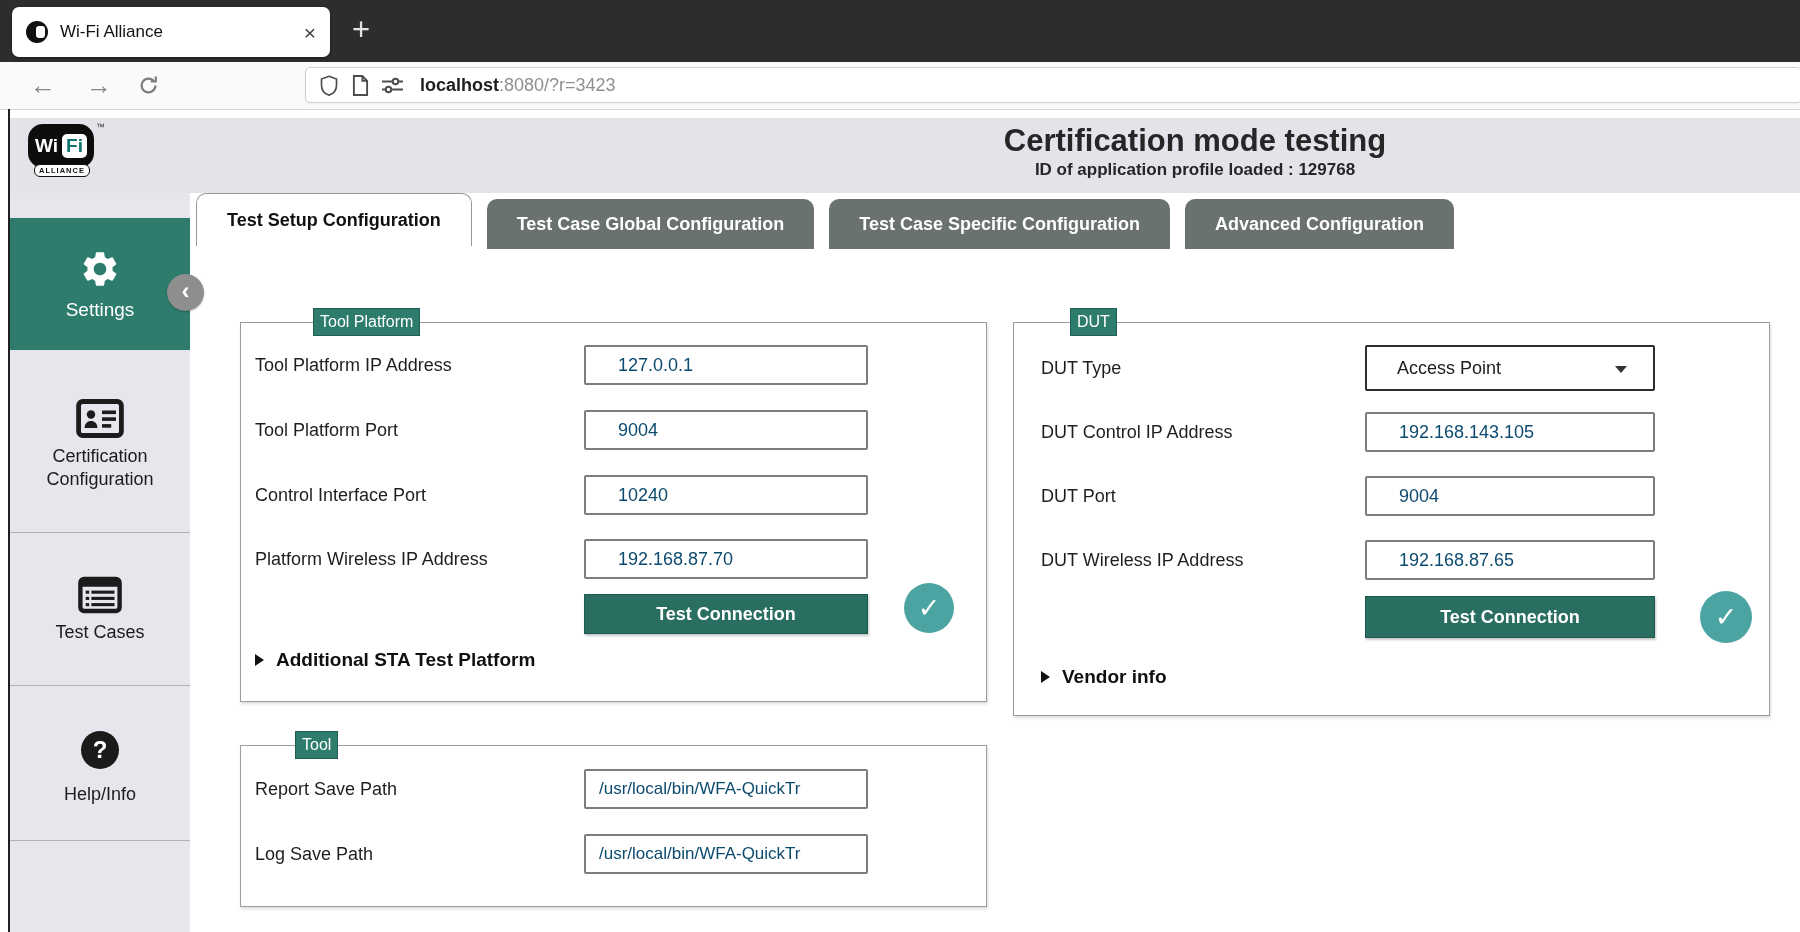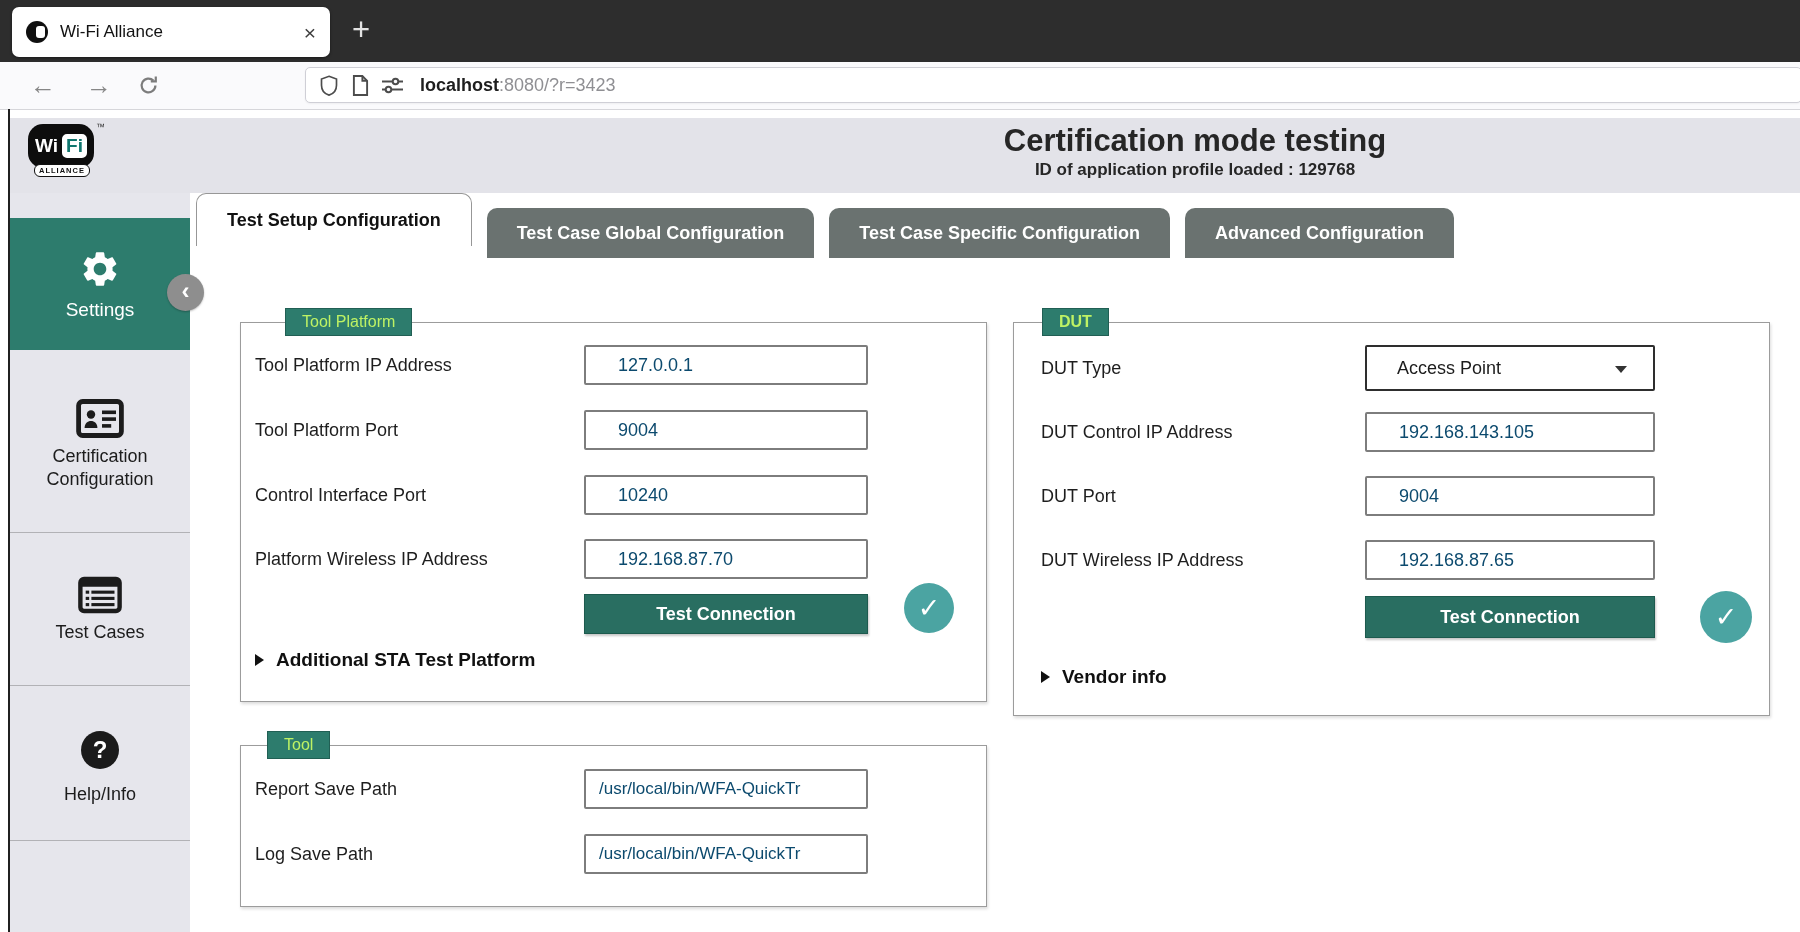--- a/index.html
+++ b/index.html
@@ -60,26 +60,26 @@
                align-items:center;justify-content:center;font-size:24px;font-weight:bold;}
   .collapse-btn{position:absolute;left:167px;top:274px;width:37px;height:37px;border-radius:50%;background:#8e8e8e;
                 display:flex;align-items:center;justify-content:center;z-index:30;box-shadow:0 1px 2px rgba(0,0,0,.25);}
   .collapse-glyph{color:#fff;font-size:24px;font-weight:bold;line-height:24px;margin-top:-3px;}
 
   
   .tabs{position:absolute;left:196px;top:193px;height:53px;display:flex;align-items:flex-start;z-index:5;justify-content:space-between;}
   .tab{font-weight:bold;font-size:18px;display:flex;align-items:center;justify-content:center;
        border-radius:10px 10px 0 0;padding:0 30px;margin-right:15px;box-sizing:border-box;white-space:nowrap;}
   .tab-active{background:#fff;color:#111;border:1px solid #979797;border-bottom:none;height:53px;}
-  .tab-inactive{background:#6a7270;color:#fff;height:50px;margin-top:15px;}
+  .tab-inactive{background:#6a7270;color:#fff;height:50px;margin-top:6px;}
 
   
   .fieldset{position:absolute;background:#fff;border:1px solid #9c9c9c;box-shadow:1px 2px 3px rgba(0,0,0,.14);}
-  .legend{position:absolute;top:-15px;background:#2d7c6d;border:1px solid #215f54;color:#bef264;
-          font-size:16px;padding:4px 16px;line-height:18px;}
+  .legend{position:absolute;top:-15px;background:#2d7c6d;border:1px solid #215f54;color:#ffffff;
+          font-size:16px;padding:4px 6px;line-height:18px;margin-left:28px;}
   .fs-label{position:absolute;font-size:18px;color:#1e1e1e;height:42px;line-height:42px;white-space:nowrap;}
   .field-input{position:absolute;box-sizing:border-box;height:40px;background:#fff;border:2px solid #7d7d7d;
                border-radius:2px;font-size:18px;color:#0c4a6e;padding-left:32px;
                font-family:"Liberation Sans","DejaVu Sans",sans-serif;}
   .path-input{padding-left:13px;font-size:17px;}
   .btn-teal{position:absolute;box-sizing:border-box;background:#296e61;border:1px solid #1d5a4e;color:#fff;
             font-weight:bold;font-size:18px;display:flex;align-items:center;justify-content:center;
             box-shadow:1px 2px 2px rgba(0,0,0,.22);}
   .check-badge{position:absolute;border-radius:50%;background:#4ba4a2;color:#fff;display:flex;
                align-items:center;justify-content:center;font-size:27px;font-weight:bold;}
@@ -241,21 +241,21 @@
     <div class="legend" style="left:26px;">Tool</div>
 
     <div class="fs-label" style="left:14px;top:22px;">Report Save Path</div>
     <input class="field-input path-input" style="left: 343px; top: 23px; width: 284px;" value="/usr/local/bin/WFA-QuickTr">
 
     <div class="fs-label" style="left:14px;top:87px;">Log Save Path</div>
     <input class="field-input path-input" style="left: 343px; top: 88px; width: 284px;" value="/usr/local/bin/WFA-QuickTr">
   </div>
 
   <div class="fieldset" style="left:1013px;top:322px;width:755px;height:392px;">
-    <div class="legend" style="left:28px;font-weight:bold;">DUT</div>
+    <div class="legend" style="left:28px;">DUT</div>
 
     <div class="fs-label" style="left:27px;top:24px;">DUT Type</div>
     <div class="select-box" style="left:351px;top:22px;width:290px;">
       <span>Access Point</span>
       <span class="select-caret"></span>
     </div>
 
     <div class="fs-label" style="left:27px;top:88px;">DUT Control IP Address</div>
     <input class="field-input" style="left: 351px; top: 89px; width: 290px;" value="192.168.143.105">
 

